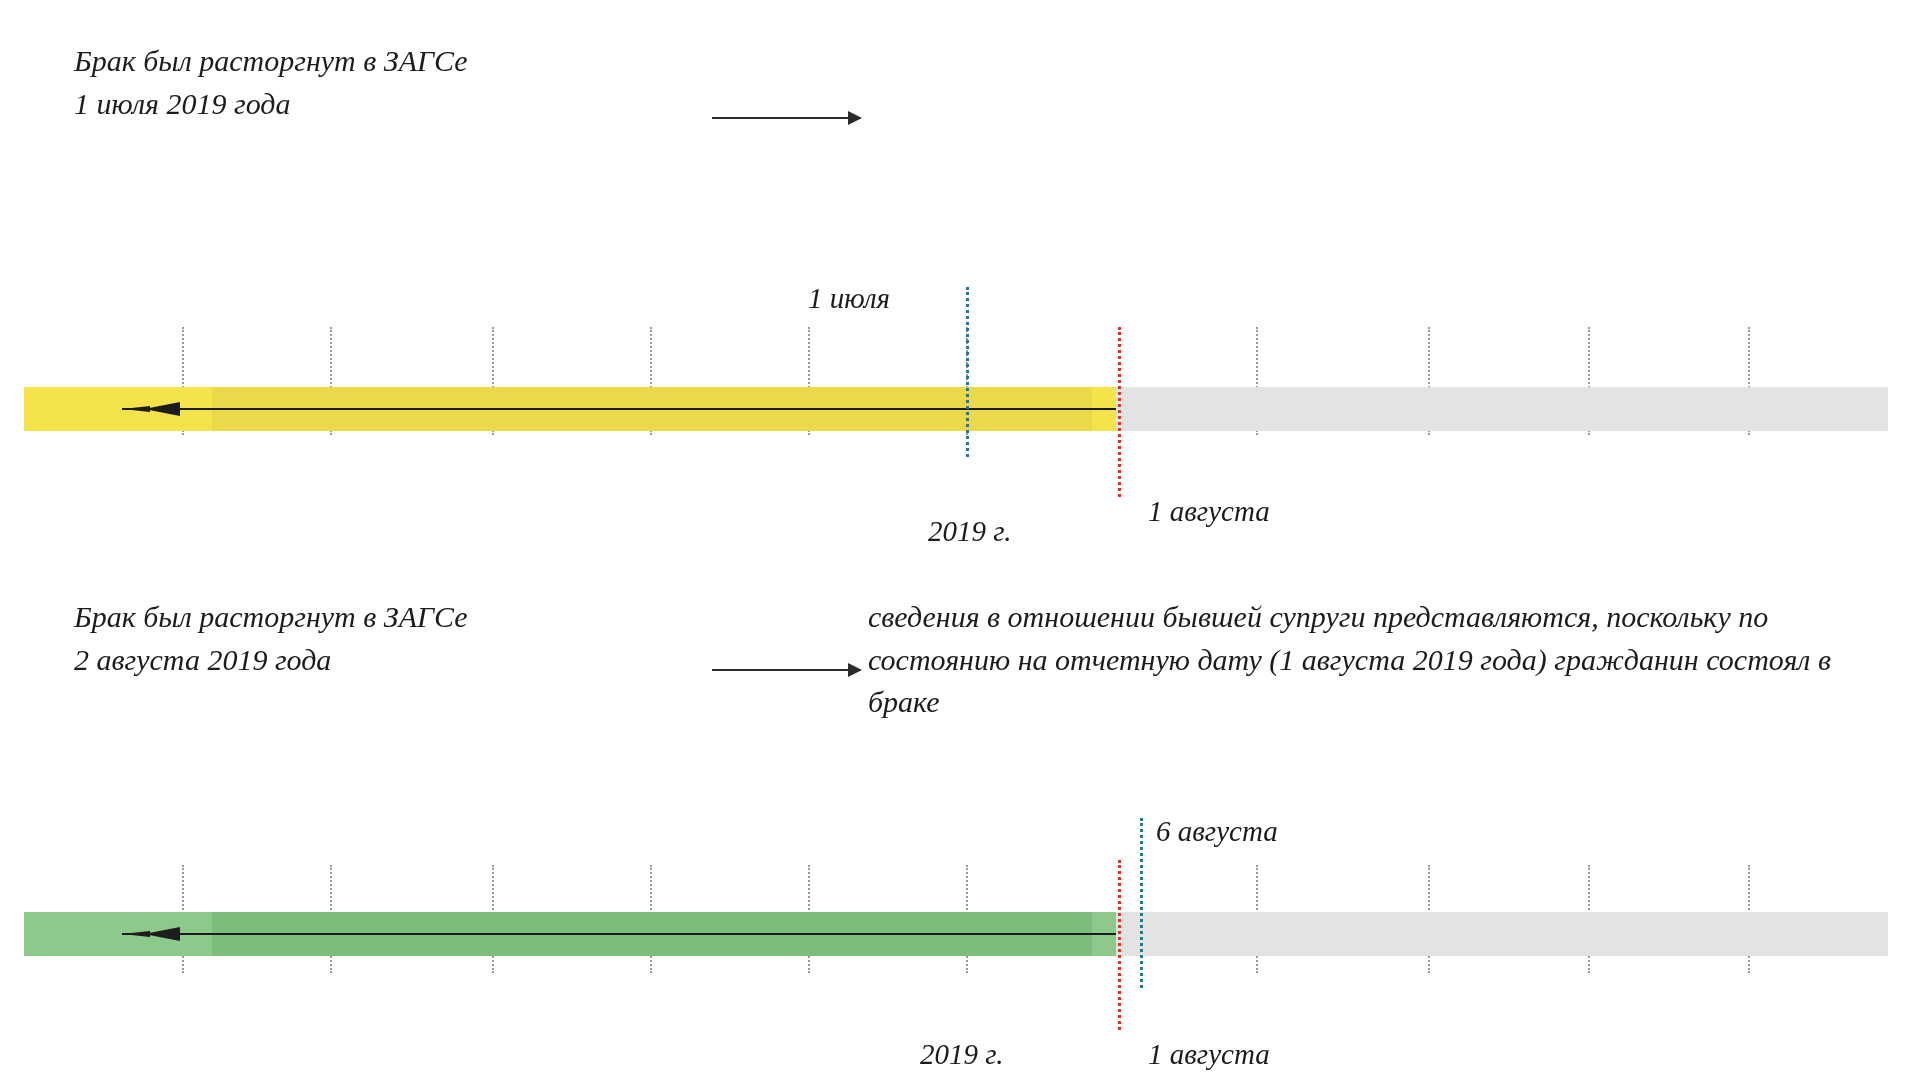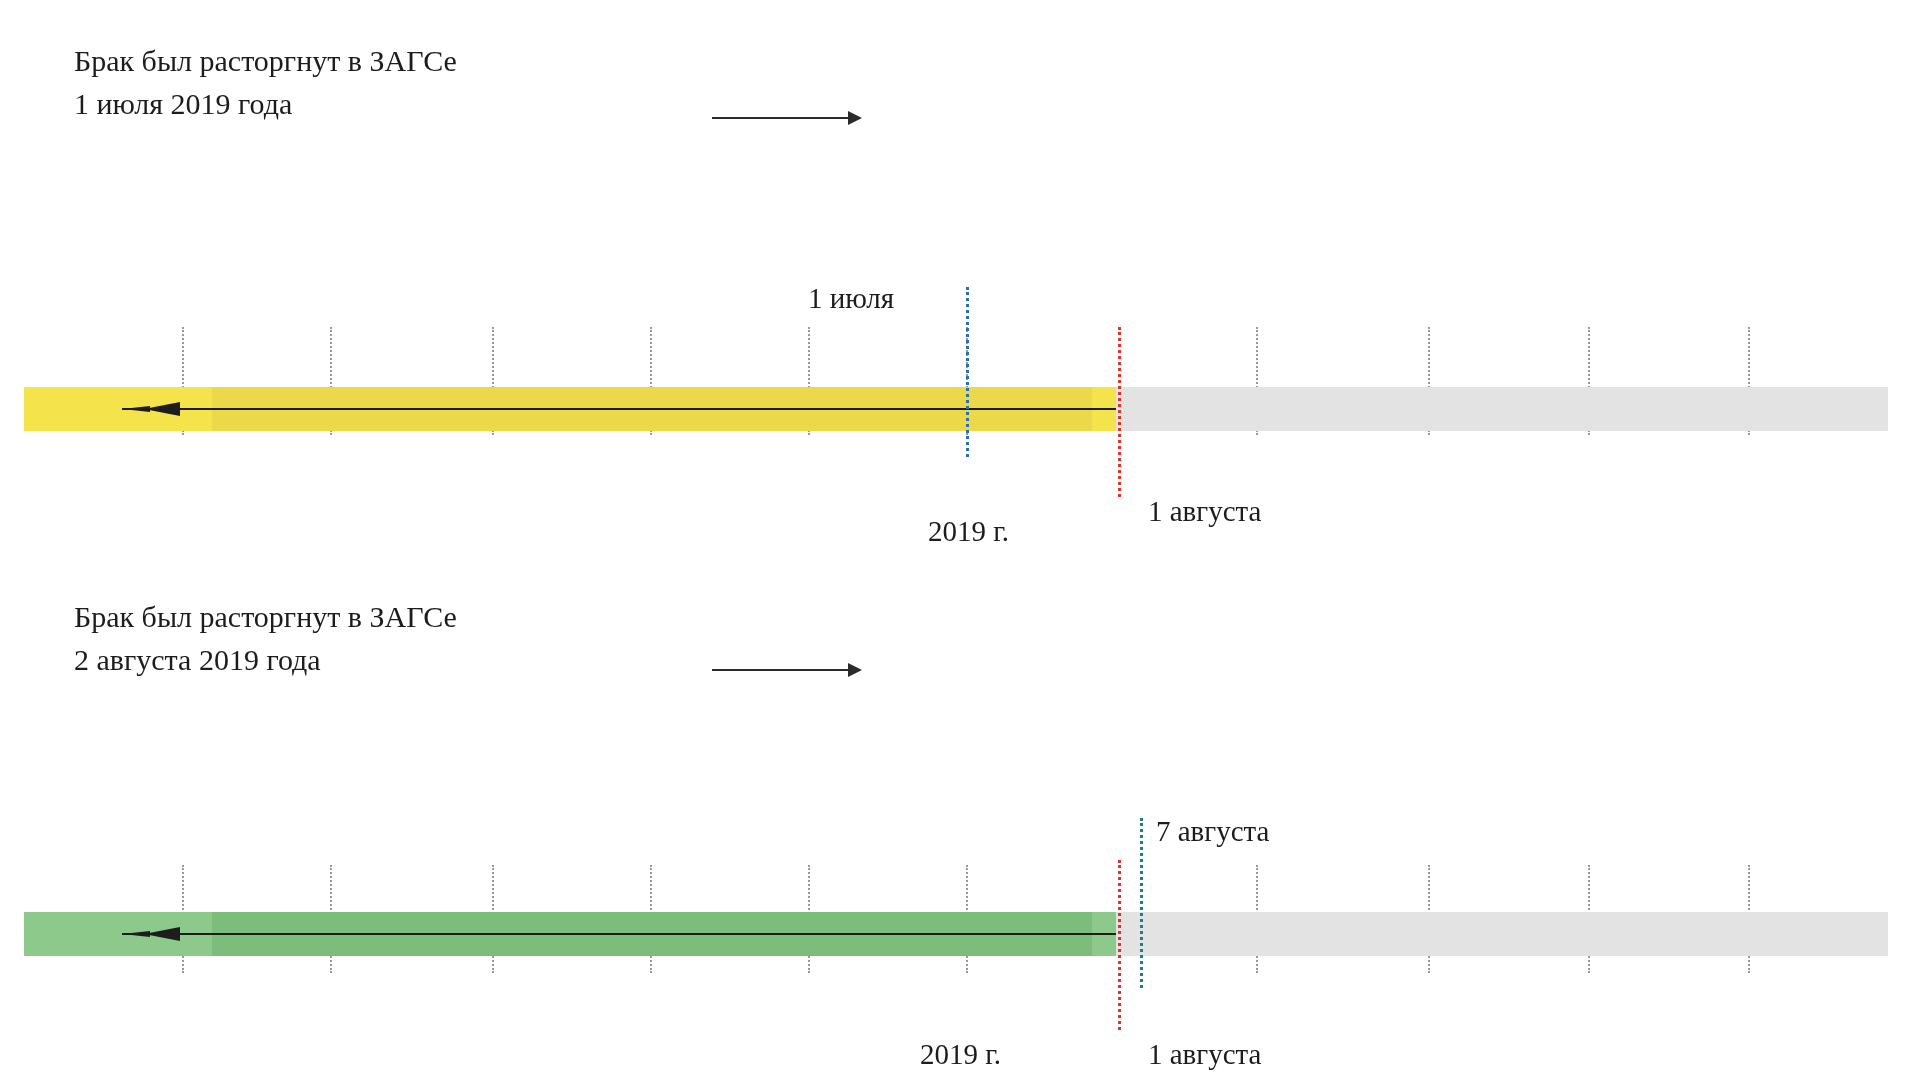--- a/index.html
+++ b/index.html
@@ -13,20 +13,21 @@
     font-family: "Liberation Serif", "DejaVu Serif", serif;
     color: #1a1a1a;
     position: relative;
     overflow: hidden;
   }
   .page {
     position: absolute;
     left: 0; top: 0;
     width: 1912px;
     height: 1087px;
+    font-style: italic;
   }
 
   
   .txt {
     position: absolute;
     font-size: 30px;
     line-height: 1.42;
     color: #1c1c1c;
     white-space: pre-line;
   }
@@ -184,24 +185,25 @@
   </div>
 
   <div class="txt left-txt" style="top:596px;">Брак был расторгнут в ЗАГСе
 2 августа 2019 года</div>
 
   <div class="arrow" style="left:712px; top:660px;">
     <div class="shaft"></div>
     <div class="head"></div>
   </div>
 
+  <div class="txt right-txt" style="top:596px;">сведения в отношении бывшей супруги представляются, поскольку по состоянию на отчетную дату (1 августа 2019 года) гражданин состоял в браке</div>
 
   <div class="timeline" style="top:800px;">
 
-    <div class="m-label" style="left:1156px; top:15px;">7 августа</div>
+    <div class="m-label" style="left:1156px; top:15px;">6 августа</div>
 
     <div class="tick" style="left:182px; top:65px;"></div>
     <div class="tick" style="left:330px; top:65px;"></div>
     <div class="tick" style="left:492px; top:65px;"></div>
     <div class="tick" style="left:650px; top:65px;"></div>
     <div class="tick" style="left:808px; top:65px;"></div>
     <div class="tick" style="left:966px; top:65px;"></div>
     <div class="tick" style="left:1256px; top:65px;"></div>
     <div class="tick" style="left:1428px; top:65px;"></div>
     <div class="tick" style="left:1588px; top:65px;"></div>

